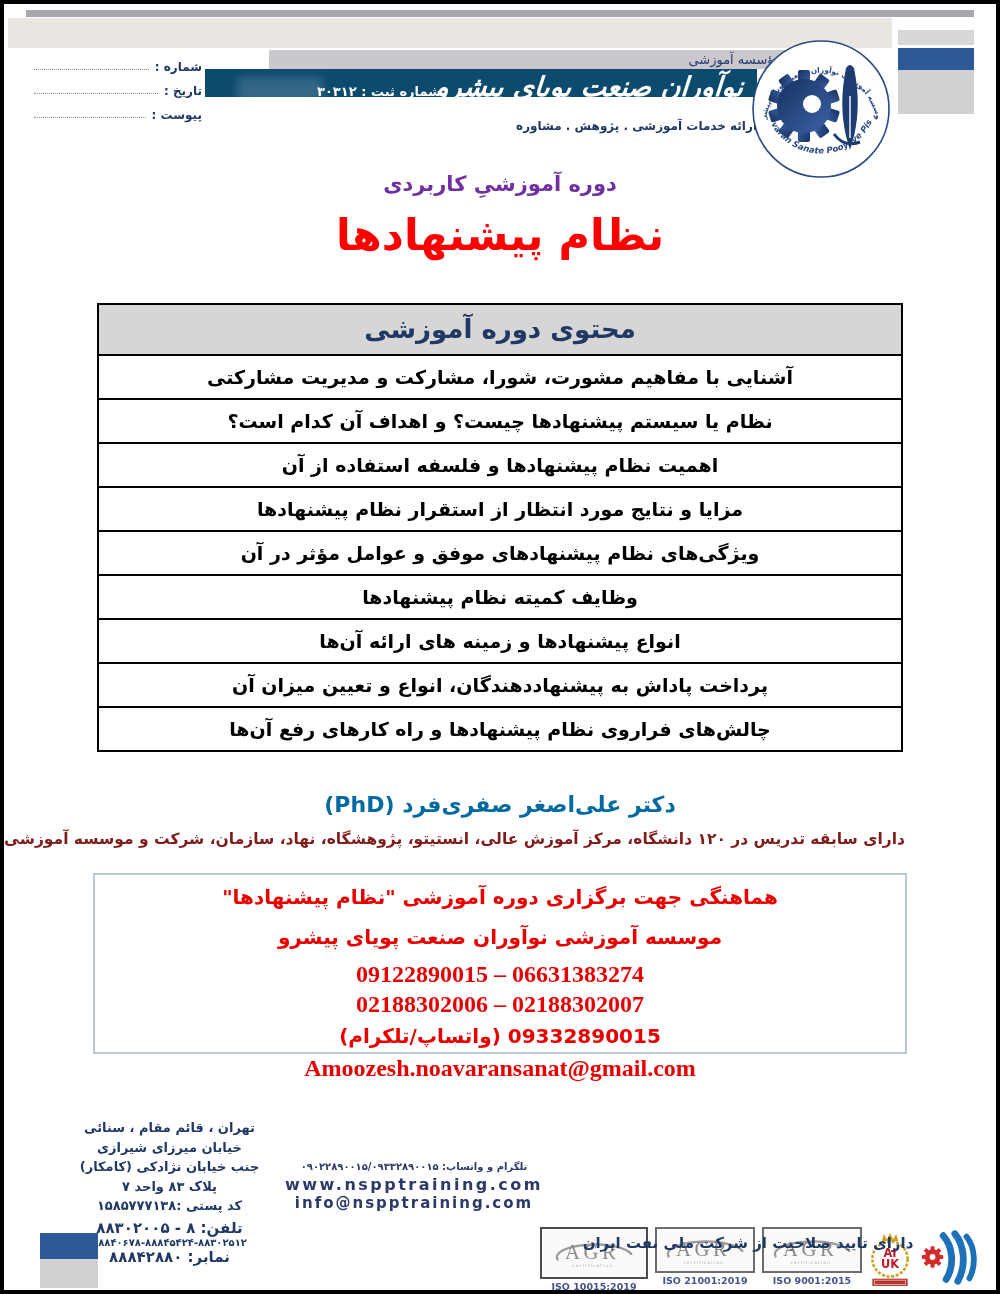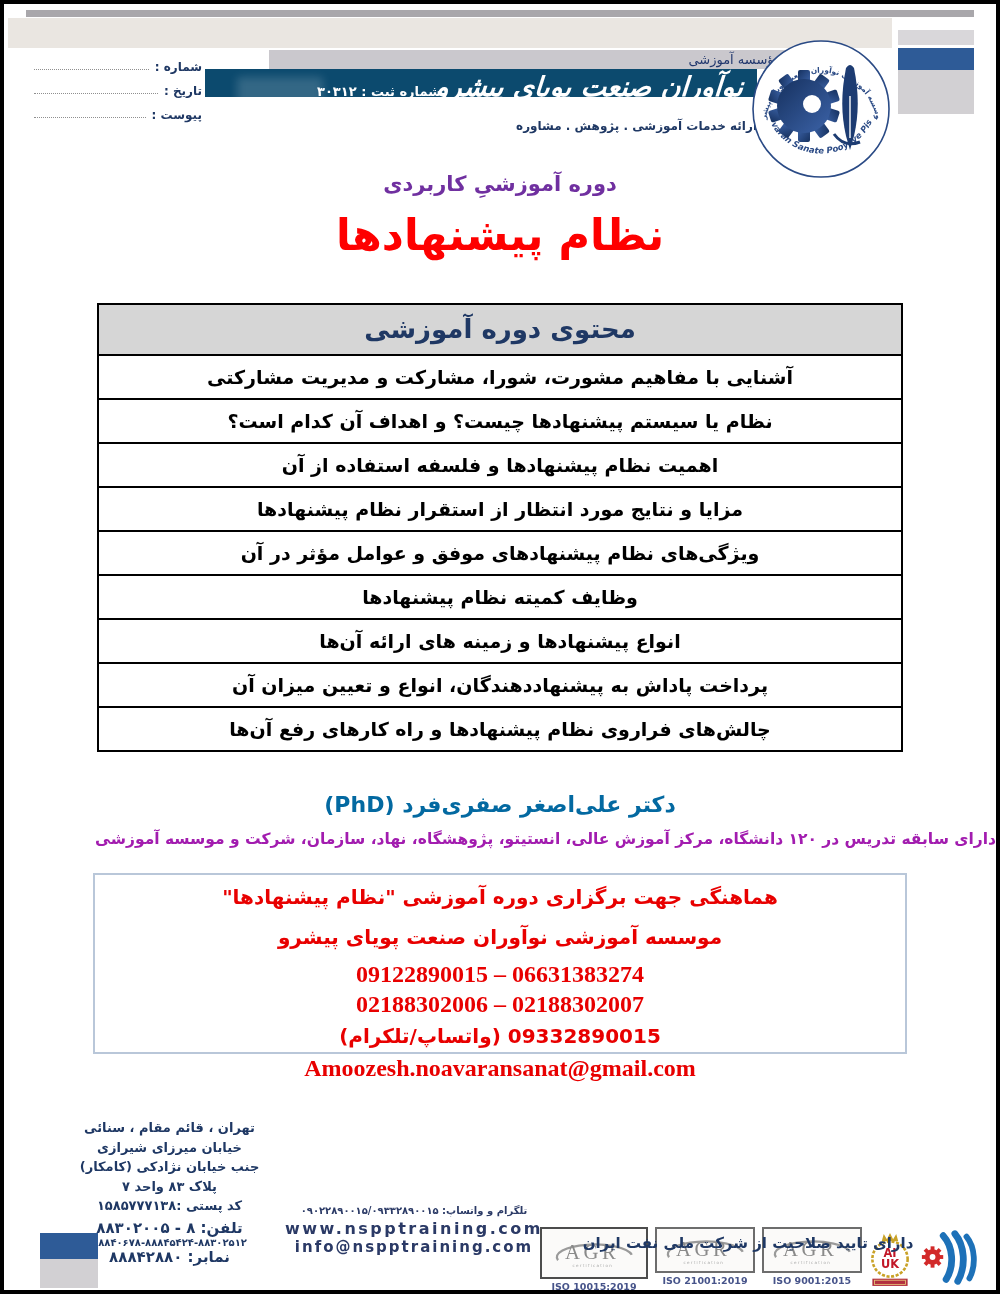--- a/index.html
+++ b/index.html
@@ -37,41 +37,41 @@
     font-size:43px;font-weight:bold;direction:rtl;}
   
   .ctable{left:93px;top:299px;width:806px;border:2px solid #000;box-sizing:border-box;background:#fff;}
   .thead{height:49px;line-height:49px;background:#d6d6d6;color:#1f3864;text-align:center;
     font-size:26px;font-weight:bold;direction:rtl;}
   .tbl-row{height:42px;line-height:42px;border-top:2px solid #000;text-align:center;
     color:#000;font-size:19px;font-weight:bold;direction:rtl;white-space:nowrap;overflow:hidden;}
   
   .instr-name{left:0;top:788px;width:100%;text-align:center;color:#0369a1;
     font-size:22px;font-weight:bold;direction:rtl;}
-  .instr-bio{left:0;top:826px;width:100%;text-align:right;color:#a21caf;
+  .instr-bio{left:0;top:826px;width:100%;text-align:left;color:#7f1d1d;
     font-size:15.5px;font-weight:bold;direction:rtl;}
   
   .cbox{left:89px;top:869px;width:814px;height:181px;border:2px solid #b9c7d9;
     box-sizing:border-box;text-align:center;color:#e80000;padding-top:10px;}
   .cbox .l1{font-size:20px;font-weight:bold;direction:rtl;}
   .cbox .l2{font-size:20px;font-weight:bold;direction:rtl;margin-top:16px;}
   .cbox .num{font-family:"Liberation Serif",serif;font-size:24px;font-weight:bold;direction:ltr;}
   .cbox .l3{margin-top:12px;}
   .cbox .l4{margin-top:3px;}
   .cbox .l5{direction:rtl;font-size:20px;font-weight:bold;margin-top:6px;}
   .cbox .l6{margin-top:7px;}
   
   .addr{left:58px;top:1114px;width:215px;text-align:center;color:#1f3864;direction:rtl;font-weight:bold;}
   .addr .line{font-size:13px;line-height:19.5px;white-space:nowrap;}
   .addr .phone{font-size:15px;margin-top:3px;white-space:nowrap;}
   .addr .phsmall{font-size:10px;letter-spacing:.5px;white-space:nowrap;}
   .addr .fax{font-size:15px;white-space:nowrap;}
   .sq-blue{left:36px;top:1229px;width:58px;height:26px;background:#2e5b97;}
   .sq-gray{left:36px;top:1255px;width:58px;height:29px;background:#d2d0d3;}
-  .midfoot{left:281px;top:1201px;width:258px;text-align:center;color:#2b3a66;}
+  .midfoot{left:281px;top:1157px;width:258px;text-align:center;color:#2b3a66;}
   .midfoot .tg{font-size:10px;font-weight:bold;direction:rtl;white-space:nowrap;}
   .midfoot .web{font-size:16px;font-weight:bold;letter-spacing:2.5px;white-space:nowrap;margin-top:3px;}
   .midfoot .mail{font-size:15px;font-weight:bold;letter-spacing:2px;white-space:nowrap;}
   .certrow{left:536px;top:1222px;width:416px;height:66px;display:flex;align-items:flex-end;gap:7px;}
   .cert{display:flex;flex-direction:column;align-items:center;}
   .certbox{width:96px;height:42px;border:2px solid #6d6d6d;background:#fbfaf9;display:flex;align-items:center;justify-content:center;}
   .cert:first-child .certbox{width:104px;height:48px;border-color:#4c4c4c;}
   .certcap{font-size:9.5px;font-weight:bold;color:#47548a;margin-top:2px;white-space:nowrap;}
   .accred{left:536px;top:1230px;width:416px;text-align:center;color:#1f3864;
     font-size:15px;font-weight:bold;direction:rtl;}

